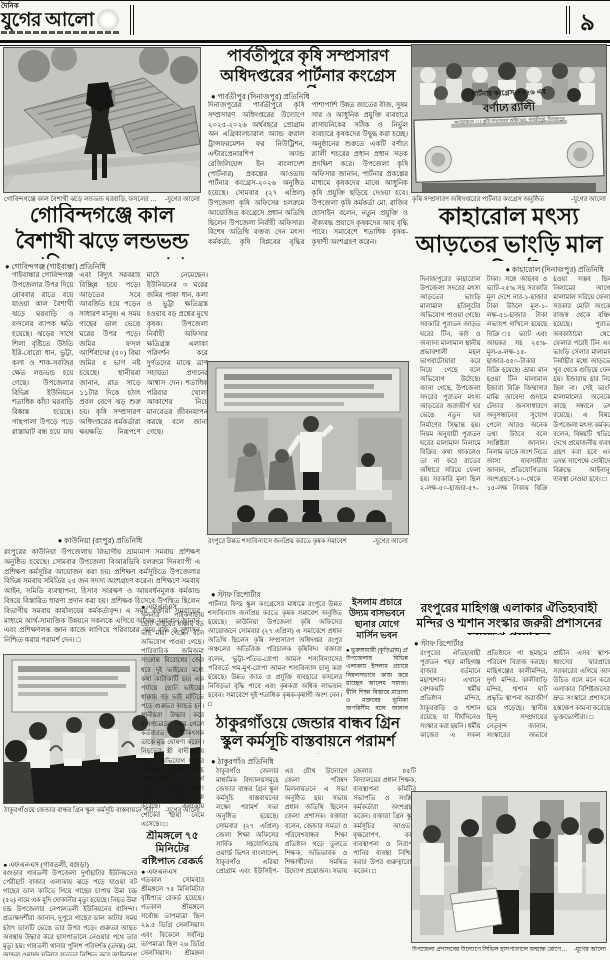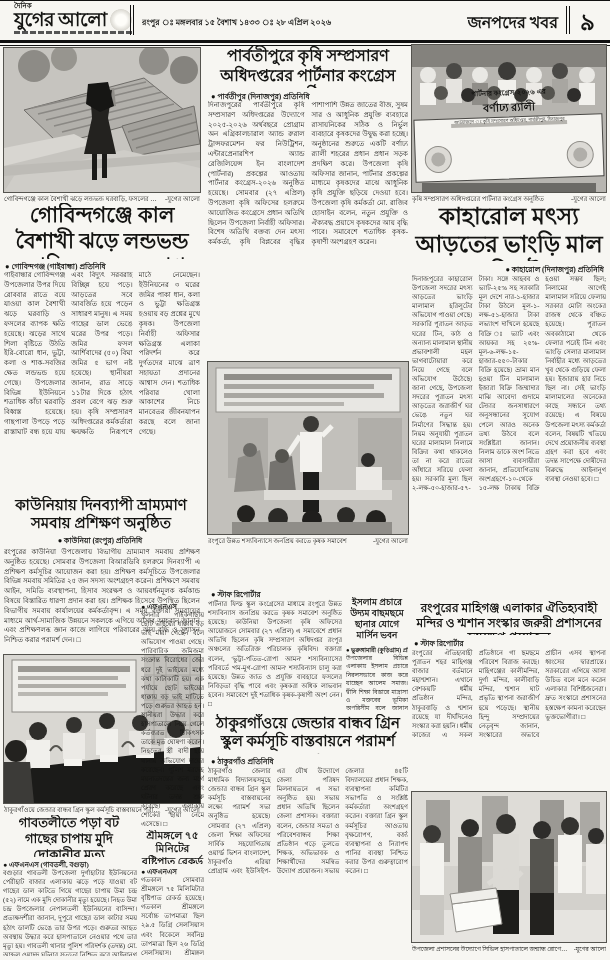--- a/index.html
+++ b/index.html
@@ -3,58 +3,56 @@
 <meta charset="utf-8">
 <style>
   html,body{margin:0;padding:0;background:#888;}
   #page{
     position:relative;width:610px;height:960px;margin:0 auto;
     background:#f7f6f2;color:#141412;overflow:hidden;
     font-family:"Liberation Serif","DejaVu Serif",serif;
   }
   .abs{position:absolute;}
   .hl{font-weight:bold;text-align:center;line-height:1.22;overflow:hidden;}
-  .byline{font-size:7.5px;font-weight:bold;white-space:nowrap;overflow:hidden;}
+  .byline{font-size:7.5px;font-weight:normal;white-space:nowrap;overflow:hidden;}
   .bodytxt{font-size:7px;line-height:1.4;text-align:justify;overflow:hidden;word-break:break-word;}
   .caption{font-size:6.5px;display:flex;justify-content:space-between;gap:4px;overflow:hidden;white-space:nowrap;}
   .caption .cap{overflow:hidden;text-overflow:ellipsis;}
   .photo{background:#c9c7c2;outline:1px solid #55544f;overflow:hidden;}
   .cols2{column-count:2;column-gap:7px;}
-  .cols3{column-count:3;column-gap:6px;}
+  .cols3{column-count:3;column-gap:6px;margin-left:8px;}
   .vrule{border-left:1px solid #111;border-right:1px solid #111;width:2px;}
   .toprule{background:#111;}
   .banner-overlay{position:absolute;text-align:center;font-weight:bold;transform:rotate(-2deg);}
   .banner-overlay .b1{font-size:7px;}
   .banner-overlay .b2{font-size:11px;}
   .banner-overlay .b3{font-size:4.5px;font-weight:normal;}
   .masthead-title{font-size:19px;font-weight:900;letter-spacing:-0.5px;line-height:1;}
   .masthead-daily{font-size:7px;font-weight:bold;line-height:1;}
   .masthead-tagline{height:3px;background:repeating-linear-gradient(90deg,#555 0 6px,transparent 6px 8px);margin-top:2px;}
   .sun{position:absolute;right:2px;top:6px;width:22px;height:22px;border-radius:50%;
        background:radial-gradient(circle,#fefdf9 35%,#d9d7d0 70%,transparent 72%);z-index:0;}
 </style>
 </head>
 <body>
 
 <div id="page">
 
   <div class="abs toprule" style="left:0;top:0;width:610px;height:1px;"></div>
 
-  <div class="abs" style="left:14px;top:3px;width:120px;height:34px;">
+  <div class="abs" style="left:1px;top:3px;width:120px;height:34px;">
     <div class="sun"></div>
     <div class="masthead-daily" style="position:relative;z-index:1;">দৈনিক</div>
     <div class="masthead-title" style="position:relative;z-index:1;">যুগের আলো</div>
     <div class="masthead-tagline"></div>
   </div>
 
   <div class="abs vrule" style="left:130px;top:5px;height:30px;"></div>
 
-  <div class="abs" style="left:142px;top:16px;width:260px;font-size:8px;font-weight:bold;white-space:nowrap;overflow:hidden;">রংপুর ঃ মঙ্গলবার ১৫ বৈশাখ ১৪৩৩ ঃ ২৮ এপ্রিল ২০২৬</div>
-
-  <div class="abs" style="left:440px;top:10px;width:118px;text-align:right;font-size:16px;font-weight:900;">জনপদের খবর</div>
+
 
   <div class="abs vrule" style="left:566px;top:6px;height:28px;"></div>
 
   <div class="abs" style="left:580px;top:4px;font-size:23px;font-weight:900;">৯</div>
 
   <div class="abs toprule" style="left:0;top:40px;width:610px;height:3px;"></div>
   <div class="abs toprule" style="left:0;top:45px;width:610px;height:1px;"></div>
 
   <div class="abs photo" style="left:4px;top:48px;width:196px;height:144px;">
     <svg width="196" height="144" viewBox="0 0 196 144">
@@ -80,21 +78,20 @@
   </div>
   <div class="abs caption" style="left:4px;top:194px;width:196px;">
     <span class="cap">গোবিন্দগঞ্জে কাল বৈশাখী ঝড়ে লন্ডভন্ড ঘরবাড়ি, ফসলের ব্যাপক ক্ষতি</span>
     <span>-যুগের আলো</span>
   </div>
 
   <div class="abs hl" style="left:2px;top:203px;width:200px;height:56px;font-size:21px;">গোবিন্দগঞ্জে কাল বৈশাখী ঝড়ে লন্ডভন্ড ঘরবাড়ি, ফসলের ব্যাপক ক্ষতি</div>
   <div class="abs byline" style="left:5px;top:261px;width:190px;">● গোবিন্দগঞ্জ (গাইবান্ধা) প্রতিনিধি</div>
   <div class="abs bodytxt cols3" style="left:4px;top:271px;width:196px;height:221px;">গাইবান্ধার গোবিন্দগঞ্জ উপজেলার উপর দিয়ে রোববার রাতে বয়ে যাওয়া কাল বৈশাখী ঝড়ে ঘরবাড়ি ও ফসলের ব্যাপক ক্ষতি হয়েছে। ঝড়ের সাথে শিলা বৃষ্টিতে উঠতি ইরি-বোরো ধান, ভুট্টা, কলা ও শাক-সবজির ক্ষেত লন্ডভন্ড হয়ে গেছে। উপজেলার বিভিন্ন ইউনিয়নে শতাধিক কাঁচা ঘরবাড়ি বিধ্বস্ত হয়েছে। গাছপালা উপড়ে পড়ে রাস্তাঘাট বন্ধ হয়ে যায় এবং বিদ্যুৎ সরবরাহ বিচ্ছিন্ন হয়ে পড়ে। আড়তের সবে আবর্জিত হয়ে পড়েন সাধারণ মানুষ। এ সময় গাছের ডাল ভেঙে ঘরের উপর পড়ে। জমির ফসল আর্শিবাদের (৫০) বিঘা জমির ৫ ভাগ নষ্ট হয়েছে। স্থানীয়রা জানান, রাত সাড়ে ১১টার দিকে হঠাৎ প্রবল বেগে ঝড় শুরু হয়। কৃষি সম্প্রসারণ অধিদপ্তরের কর্মকর্তারা ক্ষয়ক্ষতি নিরূপণে মাঠে নেমেছেন। ইউনিয়নের ৩ ঘরের জমির পাকা ধান, কলা ও ভুট্টা ক্ষতিগ্রস্ত হওয়ায় বড় প্রশ্নের মুখে কৃষক। উপজেলা নির্বাহী অফিসার ক্ষতিগ্রস্ত এলাকা পরিদর্শন করে দুর্গতদের মাঝে ত্রাণ সহায়তা প্রদানের আশ্বাস দেন। শতাধিক পরিবার খোলা আকাশের নিচে মানবেতর জীবনযাপন করছে বলে জানা গেছে।</div>
 
-  <div class="abs hl" style="left:2px;top:496px;width:198px;height:40px;font-size:15px;">কাউনিয়ায় দিনব্যাপী ভ্রাম্যমাণ সমবায় প্রশিক্ষণ অনুষ্ঠিত</div>
   <div class="abs byline" style="left:5px;top:535px;width:190px;text-align:center;">● কাউনিয়া (রংপুর) প্রতিনিধি</div>
   <div class="abs bodytxt" style="left:4px;top:548px;width:196px;height:103px;">রংপুরের কাউনিয়া উপজেলায় বিভাগীয় ভ্রাম্যমাণ সমবায় প্রশিক্ষণ অনুষ্ঠিত হয়েছে। সোমবার উপজেলা বিআরডিবি হলরুমে দিনব্যাপী এ প্রশিক্ষণ কর্মসূচির আয়োজন করা হয়। প্রশিক্ষণ কর্মসূচিতে উপজেলার বিভিন্ন সমবায় সমিতির ২৫ জন সদস্য অংশগ্রহণ করেন। প্রশিক্ষণে সমবায় আইন, সমিতি ব্যবস্থাপনা, হিসাব সংরক্ষণ ও আয়বর্ধনমূলক কর্মকান্ড বিষয়ে বিস্তারিত ধারণা প্রদান করা হয়। প্রশিক্ষক হিসেবে উপস্থিত ছিলেন বিভাগীয় সমবায় কার্যালয়ের কর্মকর্তাবৃন্দ। এ সময় বক্তারা সমবায়ের মাধ্যমে আর্থ-সামাজিক উন্নয়নে সকলকে এগিয়ে আসার আহবান জানান এবং প্রশিক্ষণলব্ধ জ্ঞান কাজে লাগিয়ে পরিবারের আয় বৃদ্ধি ও সুশাসন নিশ্চিত করার পরামর্শ দেন। □</div>
 
   <div class="abs photo" style="left:4px;top:655px;width:196px;height:148px;">
     <svg width="196" height="148" viewBox="0 0 196 148">
       <rect width="196" height="148" fill="#d9d7d2"></rect>
       <rect x="140" y="0" width="56" height="90" fill="#c3c1bc"></rect>
       <path d="M150,0 V90 M162,0 V90 M174,0 V90 M186,0 V90 M140,20 H196 M140,45 H196 M140,70 H196" stroke="#a8a6a1" stroke-width="1"></path>
       <rect x="8" y="5" width="124" height="52" fill="#efeeea" stroke="#8b8984"></rect>
       <rect x="14" y="11" width="112" height="6" fill="#9b9994"></rect>
@@ -118,21 +115,20 @@
       <circle cx="12" cy="96" r="11" fill="#23221f"></circle>
         <polygon points="0,107 26,107 30,148 0,148" fill="#3c3b38"></polygon>
       <path d="M46,96 q6,-10 12,0 M118,92 q6,-10 12,0" stroke="#55544f" stroke-width="2" fill="none"></path>
     </svg>
   </div>
   <div class="abs caption" style="left:4px;top:805px;width:196px;">
     <span class="cap">ঠাকুরগাঁওয়ে জেন্ডার বান্ধব গ্রিন স্কুল কর্মসূচি বাস্তবায়নে পরামর্শ সভা</span>
     <span>-যুগের আলো</span>
   </div>
 
-  <div class="abs hl" style="left:1px;top:815px;width:136px;height:42px;font-size:13px;">গাবতলীতে পড়া বট গাছের চাপায় মুদি দোকানীর মৃত্যু</div>
   <div class="abs byline" style="left:3px;top:859px;width:134px;font-size:7px;">● এফএনএস (গাবতলী, বগুড়া)</div>
   <div class="abs bodytxt" style="left:3px;top:868px;width:134px;height:88px;font-size:6.5px;">বগুড়ার গাবতলী উপজেলা দুর্গাহাটার ইউনিয়নের পেরীহাট বাজার এলাকায় ঝড়ে পড়ে যাওয়া বট গাছের ডাল কাটতে গিয়ে গাছের চাপায় উমা চন্দ্র (৫২) নামে এক মুদি দোকানীর মৃত্যু হয়েছে। নিহত উমা চন্দ্র উপজেলার নেপালতলী ইউনিয়নের বাসিন্দা। প্রত্যক্ষদর্শীরা জানান, দুপুরে গাছের ডাল কাটার সময় হঠাৎ ডালটি ভেঙে তার উপর পড়ে। গুরুতর আহত অবস্থায় উদ্ধার করে হাসপাতালে নেওয়ার পথে তার মৃত্যু হয়। গাবতলী থানার পুলিশ পরিদর্শক (তদন্ত) মো. আব্দুল ওয়াদুদ ঘটনার সত্যতা নিশ্চিত করে আইনানুগ ব্যবস্থা গ্রহণের কথা জানিয়েছেন। □</div>
 
   <div class="abs byline" style="left:141px;top:601px;width:63px;font-size:7px;">● এফএনএস</div>
   <div class="abs bodytxt" style="left:141px;top:610px;width:63px;height:216px;font-size:6.5px;">খুলনার পাইকগাছায় ছোট ভাইয়ের ধাক্কায় বড় ভাই মারা গেছেন বলে অভিযোগ পাওয়া গেছে। পারিবারিক জমিজমা সংক্রান্ত বিরোধের জের ধরে দুই ভাইয়ের মধ্যে কথা কাটাকাটি হয়। এক পর্যায়ে ছোট ভাইয়ের ধাক্কায় বড় ভাই মাটিতে পড়ে গুরুতর আহত হন। স্থানীয়রা উদ্ধার করে হাসপাতালে নিয়ে গেলে কর্তব্যরত চিকিৎসক তাকে মৃত ঘোষণা করেন। নিহতের স্ত্রী বাদী হয়ে থানায় অভিযোগ দায়ের করেছেন। পুলিশ মরদেহ ময়নাতদন্তের জন্য মর্গে প্রেরণ করেছে এবং ঘটনার তদন্ত শুরু করেছে। এলাকায় শোকের ছায়া নেমে এসেছে। □</div>
 
   <div class="abs hl" style="left:141px;top:830px;width:63px;height:34px;font-size:10.5px;">শ্রীমঙ্গলে ৭৫ মিনিটের বৃষ্টিপাত রেকর্ড</div>
   <div class="abs byline" style="left:141px;top:866px;width:63px;font-size:7px;">● এফএনএস</div>
   <div class="abs bodytxt" style="left:141px;top:875px;width:63px;height:82px;font-size:6.5px;">গতকাল সোমবার শ্রীমঙ্গলে ৭৫ মিলিমিটার বৃষ্টিপাত রেকর্ড হয়েছে। গতকাল শ্রীমঙ্গলে সর্বোচ্চ তাপমাত্রা ছিল ২৯.৫ ডিগ্রি সেলসিয়াস এবং বিকেলে সর্বনিম্ন তাপমাত্রা ছিল ২৬ ডিগ্রি সেলসিয়াস। শ্রীমঙ্গল আবহাওয়া পর্যবেক্ষণ কেন্দ্র সূত্রে এসব তথ্য পাওয়া গেছে। কেন্দ্রের সিনিয়র অবজারভার মো. রফিকুল ইসলাম জানান, সোমবার ভোররাত থেকে বৃষ্টি শুরু হয়ে সকাল পর্যন্ত ৭৫ মিলিমিটার বৃষ্টিপাত রেকর্ড করা হয়। □</div>
 
@@ -171,21 +167,21 @@
     </svg>
   </div>
   <div class="abs caption" style="left:208px;top:536px;width:200px;">
     <span class="cap">রংপুরে উন্নত শস্যবিন্যাসে জনপ্রিয় করতে কৃষক সমাবেশ</span>
     <span>-যুগের আলো</span>
   </div>
 
   <div class="abs byline" style="left:211px;top:589px;width:130px;">● স্টাফ রিপোর্টার</div>
   <div class="abs bodytxt" style="left:208px;top:599px;width:134px;height:112px;font-size:6.5px;">পার্টনার ফিল্ড স্কুল কংগ্রেসের মাধ্যমে রংপুরে উন্নত শস্যবিন্যাস জনপ্রিয় করতে কৃষক সমাবেশ অনুষ্ঠিত হয়েছে। কাউনিয়া উপজেলা কৃষি অফিসের আয়োজনে সোমবার (২৭ এপ্রিল) এ সমাবেশে প্রধান অতিথি ছিলেন কৃষি সম্প্রসারণ অধিদপ্তর রংপুর অঞ্চলের অতিরিক্ত পরিচালক কৃষিবিদ। বক্তারা বলেন, 'ভুট্টা-পতিত-রোপা আমন' শস্যবিন্যাসের পরিবর্তে 'গম-মুগ-রোপা আমন' শস্যবিন্যাস চালু করা হয়েছে। উন্নত জাত ও প্রযুক্তি ব্যবহারে ফসলের নিবিড়তা বৃদ্ধি পাবে এবং কৃষকরা অধিক লাভবান হবেন। সমাবেশে দুই শতাধিক কৃষক-কৃষাণী অংশ নেন। □</div>
 
-  <div class="abs hl" style="left:346px;top:597px;width:62px;height:46px;font-size:9px;">ইসলাম প্রচারে উদ্যম বাছমছমে ছানার যোগে মার্সিন ভবন</div>
+  <div class="abs hl" style="left:346px;top:597px;width:62px;height:46px;font-size:9px;">ইসলাম প্রচারে উদ্যম বাসভবনে ছানার যোগে মার্সিন ভবন</div>
   <div class="abs byline" style="left:346px;top:645px;width:62px;font-size:6px;">● ভুরুঙ্গামারী (কুড়িগ্রাম) প্রতিনিধি</div>
   <div class="abs bodytxt" style="left:346px;top:654px;width:62px;height:57px;font-size:6px;">উপজেলার বিভিন্ন এলাকায় ইসলাম প্রচারে নিরলসভাবে কাজ করে যাচ্ছেন আলেম সমাজ। দ্বীনি শিক্ষা বিস্তারে মাদ্রাসা ও মক্তবের ভূমিকা অপরিসীম বলে জানান এলাকাবাসী। □</div>
 
   <div class="abs hl" style="left:208px;top:714px;width:200px;height:40px;font-size:15px;">ঠাকুরগাঁওয়ে জেন্ডার বান্ধব গ্রিন স্কুল কর্মসূচি বাস্তবায়নে পরামর্শ সভা</div>
   <div class="abs byline" style="left:211px;top:756px;width:194px;">● ঠাকুরগাঁও প্রতিনিধি</div>
   <div class="abs bodytxt cols3" style="left:208px;top:766px;width:200px;height:190px;font-size:6.5px;">ঠাকুরগাঁও জেলার মাধ্যমিক বিদ্যালয়সমূহে জেন্ডার বান্ধব গ্রিন স্কুল কর্মসূচি বাস্তবায়নের লক্ষ্যে পরামর্শ সভা অনুষ্ঠিত হয়েছে। সোমবার (২৭ এপ্রিল) জেলা শিক্ষা অফিসের সার্বিক সহযোগিতায় ওয়ার্ল্ড ভিশন বাংলাদেশ, ঠাকুরগাঁও এরিয়া প্রোগ্রাম এবং ইউসিইপ-এর যৌথ উদ্যোগে জেলা পরিষদ মিলনায়তনে এ সভা অনুষ্ঠিত হয়। সভায় প্রধান অতিথি ছিলেন জেলা প্রশাসক। বক্তারা বলেন, জেন্ডার সমতা ও পরিবেশবান্ধব শিক্ষা প্রতিষ্ঠান গড়ে তুলতে শিক্ষক, অভিভাবক ও শিক্ষার্থীদের সমন্বিত উদ্যোগ প্রয়োজন। সভায় জেলার ৪৫টি বিদ্যালয়ের প্রধান শিক্ষক, ব্যবস্থাপনা কমিটির সভাপতি ও সংশ্লিষ্ট কর্মকর্তারা অংশগ্রহণ করেন। বক্তারা গ্রিন স্কুল কর্মসূচির আওতায় বৃক্ষরোপণ, বর্জ্য ব্যবস্থাপনা ও নিরাপদ পানির ব্যবস্থা নিশ্চিত করার উপর গুরুত্বারোপ করেন। □</div>
 
   <div class="abs photo" style="left:412px;top:45px;width:194px;height:147px;">
     <svg width="194" height="147" viewBox="0 0 194 147">
       <rect width="194" height="147" fill="#b7b5b0"></rect>

